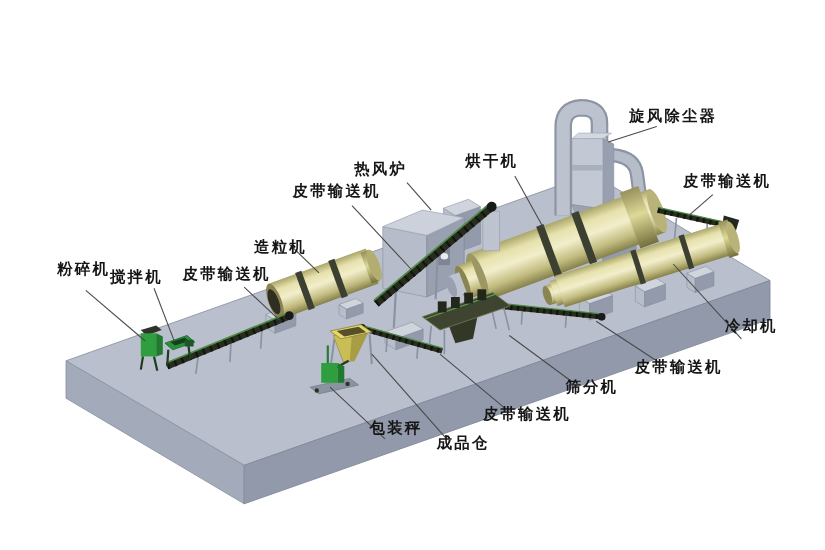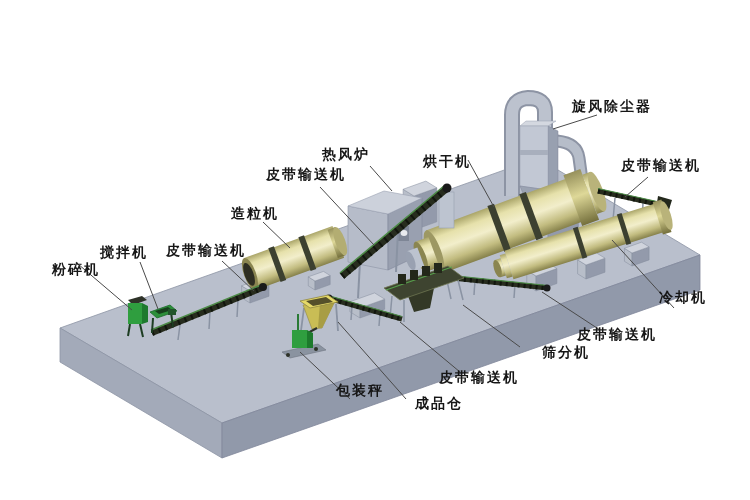--- a/index.html
+++ b/index.html
@@ -229,28 +229,28 @@
     <line x1="648" y1="177" x2="625" y2="197"></line>
     <line x1="674" y1="308" x2="612" y2="240"></line>
     <line x1="600" y1="330" x2="542" y2="292"></line>
     <line x1="520" y1="347" x2="463" y2="305"></line>
     <line x1="460" y1="372" x2="400" y2="322"></line>
     <line x1="406" y1="399" x2="338" y2="322"></line>
     <line x1="350" y1="399" x2="300" y2="352"></line>
   </g>
 </svg>
 
-<div class="label" style="left:52px;top:263px">粉碎机</div>
+<div class="label" style="left:52px;top:239px">粉碎机</div>
 <div class="label" style="left:100px;top:246px">搅拌机</div>
 <div class="label" style="left:166px;top:244px">皮带输送机</div>
-<div class="label" style="left:231px;top:207px">造粒机</div>
+<div class="label" style="left:231px;top:219px">造粒机</div>
 <div class="label" style="left:266px;top:168px">皮带输送机</div>
 <div class="label" style="left:322px;top:148px">热风炉</div>
-<div class="label" style="left:423px;top:155px">烘干机</div>
+<div class="label" style="left:423px;top:141px">烘干机</div>
 <div class="label" style="left:572px;top:100px">旋风除尘器</div>
 <div class="label" style="left:621px;top:159px">皮带输送机</div>
 <div class="label" style="left:659px;top:291px">冷却机</div>
 <div class="label" style="left:577px;top:328px">皮带输送机</div>
-<div class="label" style="left:542px;top:346px">筛分机</div>
+<div class="label" style="left:514px;top:346px">筛分机</div>
 <div class="label" style="left:439px;top:371px">皮带输送机</div>
-<div class="label" style="left:415px;top:397px">成品仓</div>
+<div class="label" style="left:397px;top:397px">成品仓</div>
 <div class="label" style="left:336px;top:384px">包装秤</div>
 </div>
 
 </body></html>

